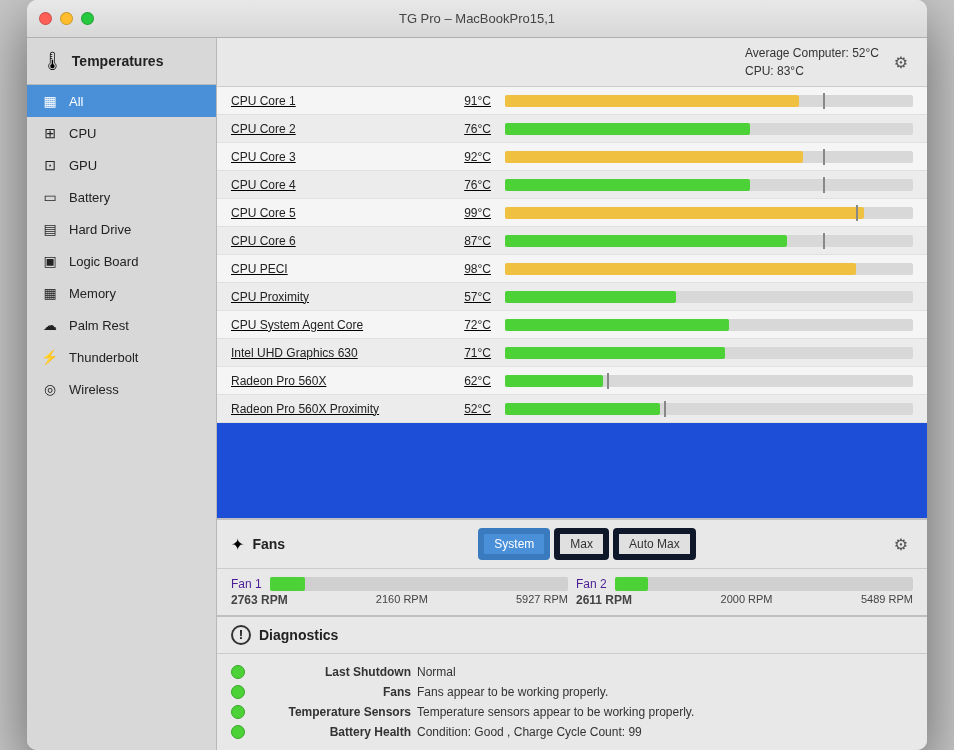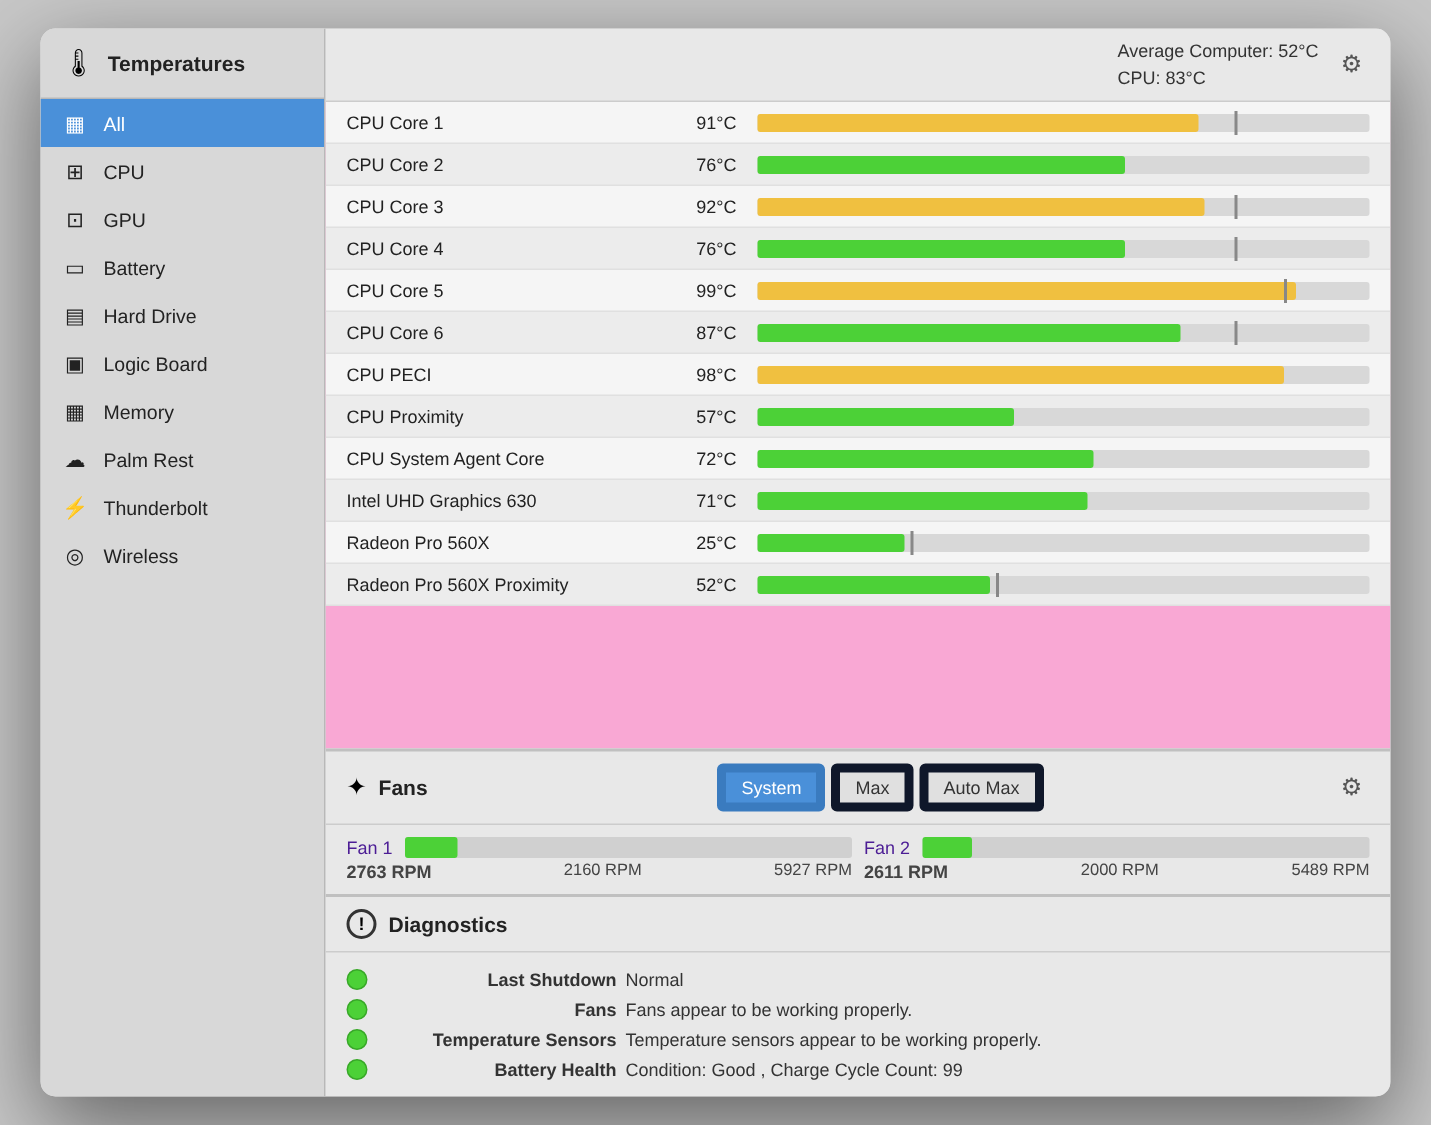--- a/index.html
+++ b/index.html
@@ -125,21 +125,22 @@
       align-items: center;
       justify-content: center;
       cursor: pointer;
       font-size: 16px;
       color: #555;
     }
     
     .temp-section {
       flex: 1;
       overflow-y: auto;
-      background: #f9a8d4;
+      background: #1d4ed8;
+      text-decoration: underline;
     }
     .temp-row {
       display: grid;
       grid-template-columns: 220px 60px 1fr;
       align-items: center;
       border-bottom: 1px solid #e0e0e0;
       min-height: 28px;
     }
     .temp-row:nth-child(odd) { background: #f5f5f5; }
     .temp-row:nth-child(even) { background: #ececec; }
@@ -302,20 +303,28 @@
     
     .temp-section::-webkit-scrollbar { width: 8px; }
     .temp-section::-webkit-scrollbar-track { background: #e0e0e0; }
     .temp-section::-webkit-scrollbar-thumb { background: #b0b0b0; border-radius: 4px; }
   </style>
 </head>
 <body>
 
 <div class="window">
 
+  <div class="titlebar">
+    <div class="titlebar-buttons">
+      <div class="titlebar-btn btn-close"></div>
+      <div class="titlebar-btn btn-min"></div>
+      <div class="titlebar-btn btn-max"></div>
+    </div>
+    <span class="title-text">TG Pro – MacBookPro15,1</span>
+  </div>
 
   <div class="main-content">
 
     <div class="sidebar">
       <div class="sidebar-header">
         <span class="sidebar-header-icon">🌡</span>
         <span class="sidebar-header-label">Temperatures</span>
       </div>
       <div id="sidebar-items">
 
@@ -472,21 +481,21 @@
     <div class="temp-value">71°C</div>
     <div class="temp-bar-container">
       <div class="temp-bar-bg">
         <div class="temp-bar-fill bar-green" style="width:54%"></div>
 
       </div>
     </div>
             </div>
             <div class="temp-row">
     <div class="temp-name">Radeon Pro 560X</div>
-    <div class="temp-value">25°C</div>
+    <div class="temp-value">62°C</div>
     <div class="temp-bar-container">
       <div class="temp-bar-bg">
         <div class="temp-bar-fill bar-green" style="width:24%"></div>
         <div class="tick-mark" style="left:25%"></div>
       </div>
     </div>
             </div>
             <div class="temp-row">
     <div class="temp-name">Radeon Pro 560X Proximity</div>
     <div class="temp-value">52°C</div>

